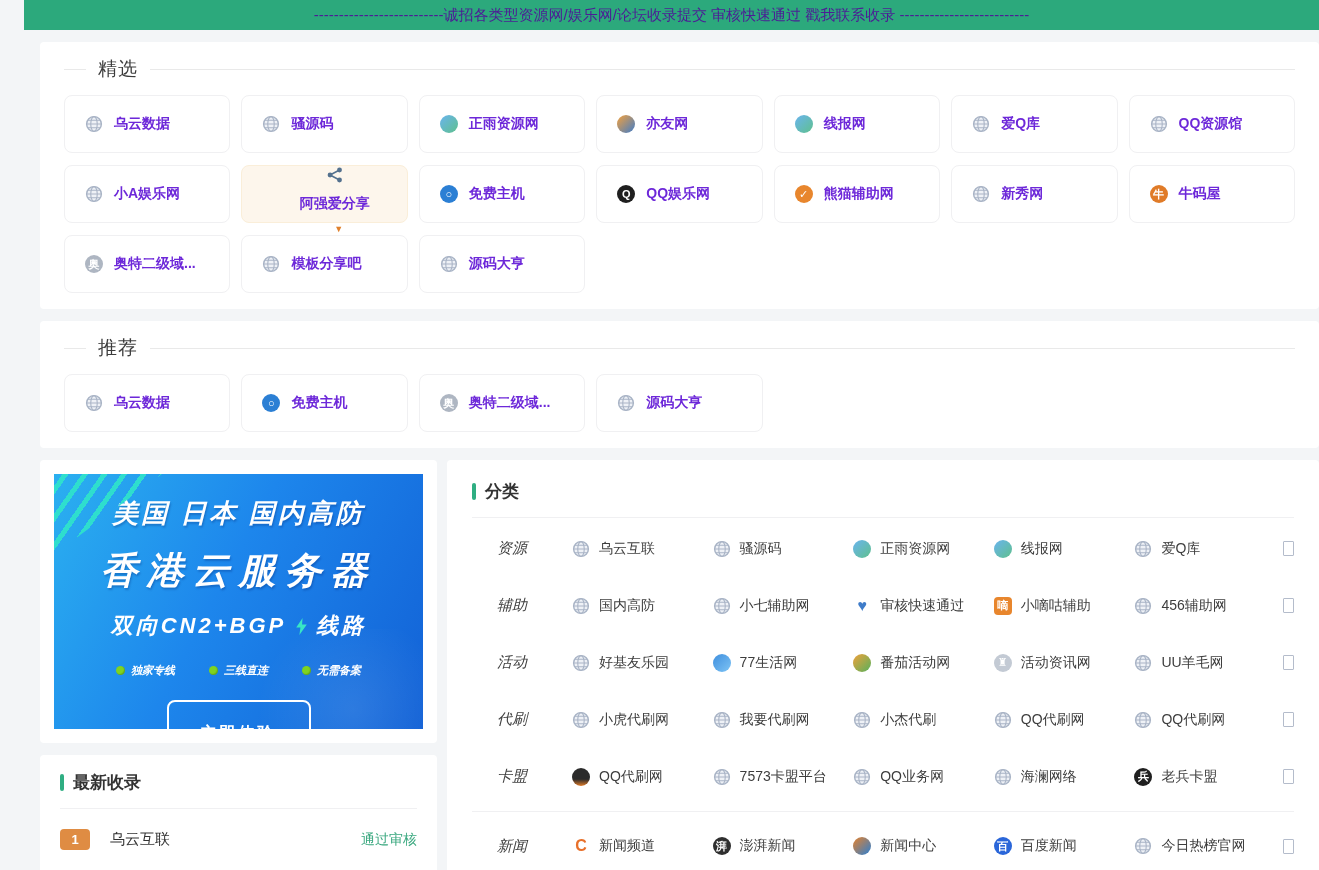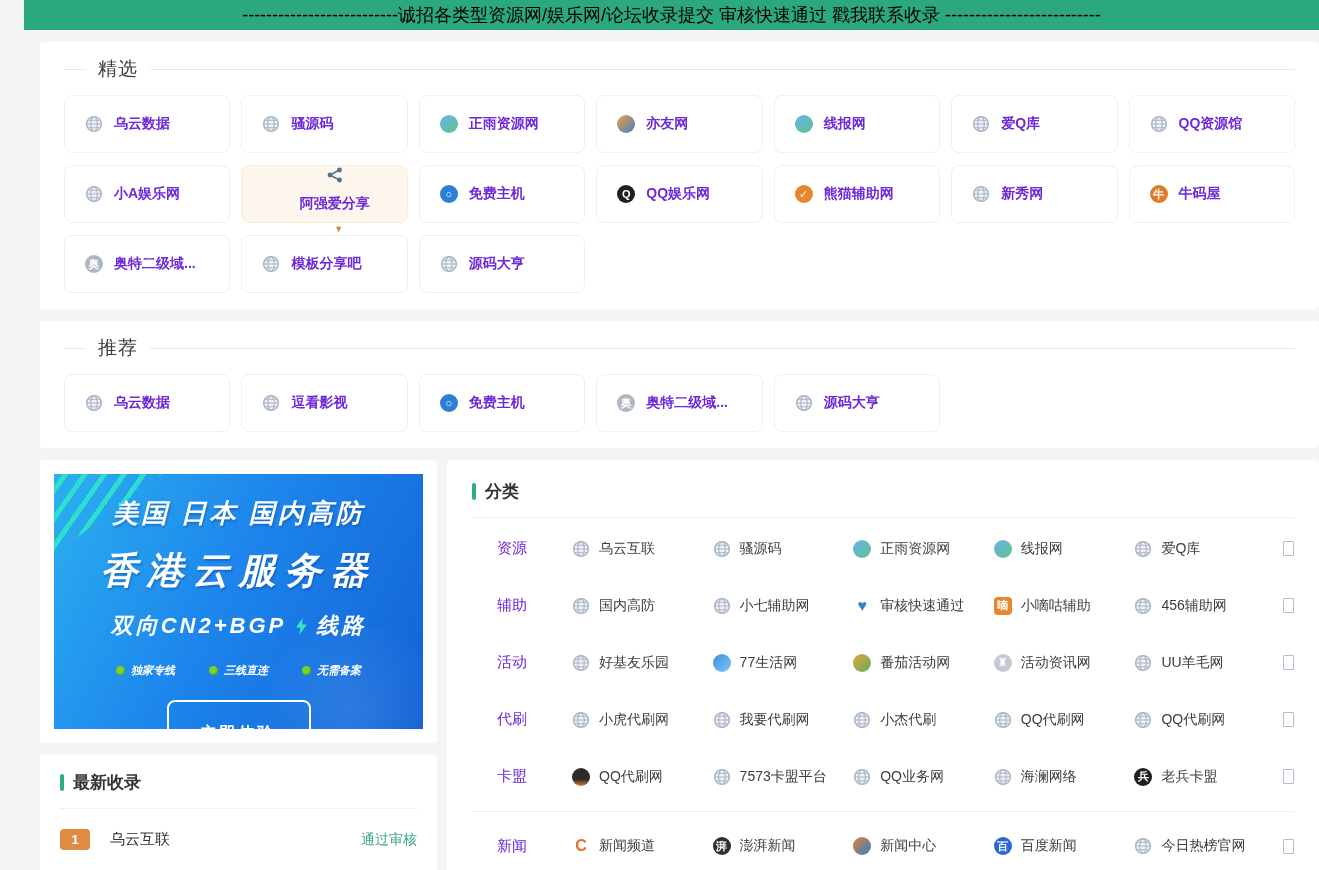--- a/index.html
+++ b/index.html
@@ -4,21 +4,21 @@
 <style>
   * { box-sizing: border-box; margin: 0; padding: 0; }
   html,body { width:1319px; height:870px; overflow:hidden; }
   body {
     background:#f3f5f7;
     font-family:"Liberation Sans","DejaVu Sans",sans-serif;
     color:#333;
   }
   .notice {
     margin-left:24px; height:30px; line-height:30px;
-    background:#2ca97c; color:#000000; font-size:18px;
+    background:#2ca97c; color:#4c1d95; font-size:15px;
     text-align:center; white-space:nowrap; overflow:hidden;
     cursor:pointer;
   }
   .page { margin-left:40px; width:1279px; }
   .panel { background:#fff; border-radius:4px; }
   .sec-panel { margin-top:12px; padding:14px 24px 16px; }
   .sec-head { display:flex; align-items:center; gap:12px; }
   .sec-title { font-size:19px; color:#3c3c3c; letter-spacing:1px;text-align:center; }
   .line-s { width:22px; height:1px; background:#e9e9e9; }
   .line-l { flex:1; height:1px; background:#e9e9e9; }
@@ -79,21 +79,21 @@
     background:#df8c43; color:#fff; font-size:13px; font-weight:bold;
     border-radius:4px; min-width:30px; text-align:center; padding:3px 0;
   }
   .latest-label { margin-left:20px; font-size:15px; color:#333; cursor:pointer; }
   .latest-status { margin-left:auto; color:#3aa87f; font-size:14px; cursor:pointer; }
 
   .right-col { flex:1; padding:20px 25px; min-height:470px; }
   .cat-rows { padding-top:2px; }
   .cat-row { display:flex; align-items:center; height:57px; padding-left:25px; }
   .cat-row.div-top { border-top:1px solid #f0f0f2; margin-top:6px; padding-top:6px; height:63px; }
-  .cat-label { width:75px; flex-shrink:0; color:#6d28d9; font-size:15px; cursor:pointer; }
+  .cat-label { width:75px; flex-shrink:0; color:#404040; font-size:15px; cursor:pointer;font-style:italic; }
   .cat-sites { flex:1; display:grid; grid-template-columns:repeat(5,1fr); align-items:center; }
   .cat-site { display:flex; align-items:center; gap:9px; font-size:14px; color:#3d3d3d; cursor:pointer; white-space:nowrap; }
   .more-box { margin-left:8px; cursor:pointer; }
 </style>
 </head>
 <body>
 
 <div class="notice">
   <span>--------------------------诚招各类型资源网/娱乐网/论坛收录提交 审核快速通过 戳我联系收录 --------------------------</span>
 </div>
@@ -245,30 +245,20 @@
     <div class="card-grid" id="recommended-grid">
         <div class="site-card">
           <span class="icn">
             <svg width="18" height="18" viewBox="0 0 20 20">
               <circle cx="10" cy="10" r="8.2" fill="#eef1f6" stroke="#a9b4c6" stroke-width="1.6"></circle>
               <ellipse cx="10" cy="10" rx="3.6" ry="8.2" fill="none" stroke="#a9b4c6" stroke-width="1.2"></ellipse>
               <path d="M1.8 10h16.4M3.2 5.8h13.6M3.2 14.2h13.6" stroke="#a9b4c6" stroke-width="1.2" fill="none"></path>
             </svg>
           </span>
           <span class="site-label">乌云数据</span>
-        </div>
-        <div class="site-card">
-          <span class="icn">
-            <svg width="18" height="18" viewBox="0 0 20 20">
-              <circle cx="10" cy="10" r="8.2" fill="#eef1f6" stroke="#a9b4c6" stroke-width="1.6"></circle>
-              <ellipse cx="10" cy="10" rx="3.6" ry="8.2" fill="none" stroke="#a9b4c6" stroke-width="1.2"></ellipse>
-              <path d="M1.8 10h16.4M3.2 5.8h13.6M3.2 14.2h13.6" stroke="#a9b4c6" stroke-width="1.2" fill="none"></path>
-            </svg>
-          </span>
-          <span class="site-label">逗看影视</span>
         </div>
         <div class="site-card">
           <span class="icn disc" style="background: rgb(43, 127, 212); border-radius: 50%;">○</span>
           <span class="site-label">免费主机</span>
         </div>
         <div class="site-card">
           <span class="icn disc" style="background: rgb(174, 182, 194); border-radius: 50%;">奥</span>
           <span class="site-label">奥特二级域...</span>
         </div>
         <div class="site-card">

